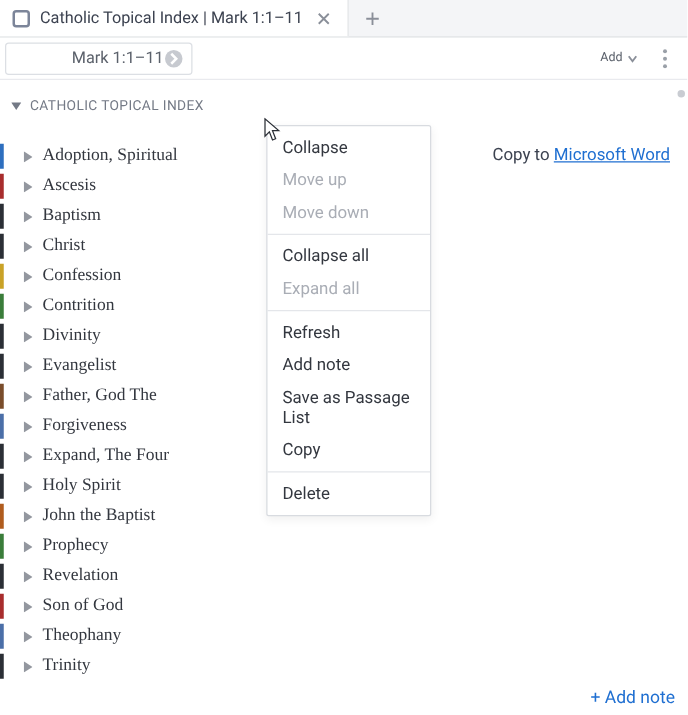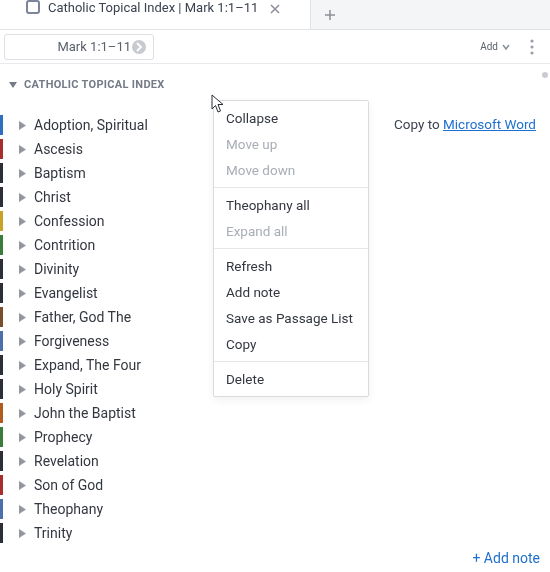--- a/index.html
+++ b/index.html
@@ -12,22 +12,22 @@
     overflow: hidden;
   }
   .titlebar {
     height: 30px;
     background: #f4f5f7;
     border-bottom: 1px solid #e1e3e6;
     display: flex;
     align-items: stretch;
   }
   .tab {
-    display: flex; 
-    padding: 0 26px;
+    display: flex; align-items: center;
+    padding: 0 10px;
     background: #ffffff;
     border-right: 1px solid #e1e3e6;
     gap: 8px;
     min-width: 260px;
   }
   .tab .app-icon {
     width: 14px; height: 14px;
     border: 2px solid #7c8599; border-radius: 3px;
     display: inline-block;
   }
@@ -73,59 +73,60 @@
     position: relative;
     height: calc(572px - 30px - 34px);
     overflow: hidden;
   }
   .section-header {
     display:flex; align-items:center;
     gap:6px;
     padding: 14px 0 4px 8px;
     color:#747a86;
     font-size: 11px;
-    font-weight: 700;
+    font-weight: 400;
     letter-spacing: 0.3px;
     text-transform: uppercase;
   }
   .section-header .caret { width:10px; height:10px; display:flex; align-items:center; justify-content:center;}
   .section-header .caret svg { fill:#747a86; }
 
   .copy-line {
     position:absolute;
     right: 14px;
     top: 52px;
     font-size: 13.5px;
     color:#3c4250;
   }
   .copy-line a { color:#1f6fd1; text-decoration: underline; cursor:pointer;}
 
   .tree {
     padding: 18px 0 4px 18px;
+    font-family: Liberation Serif, serif;
   }
   .tree-item {
     display:flex; align-items:center;
     gap:7px;
     height: 24px;
     color:#33373f;
     font-size: 14px;
     position:relative;
   }
   .tree-item .tri {
     width:9px; height:9px; display:flex; align-items:center; justify-content:center;
   }
   .tree-item .tri svg { fill:#93979f; }
   .tree-item .stripe {
     position:absolute; left:-18px; top:2px; width:3px; height:20px;
   }
 
   .context-menu {
     position:absolute;
     top: 36px; left: 213px;
-    width: 156px;
+    width: 132px;
     background:#ffffff;
     border:1px solid #d8dbe0;
     box-shadow: 0 3px 8px rgba(0,0,0,0.06);
     border-radius: 2px;
     padding: 4px 0;
     z-index: 50;
     font-size: 13.5px;
   }
   .context-menu .mi {
     padding: 5px 12px;
@@ -390,21 +391,21 @@
     <svg width="16" height="20" viewBox="0 0 16 20">
         <path d="M1 1 L1 15 L4.5 11.5 L7 18 L9.5 17 L7 10.5 L12 10.5 Z" fill="#ffffff" stroke="#2b2f36" stroke-width="1"></path>
       </svg>
   </div>
 
   <div class="context-menu">
     <div class="mi">Collapse</div>
     <div class="mi disabled">Move up</div>
     <div class="mi disabled">Move down</div>
     <div class="sep"></div>
-    <div class="mi">Theophany all</div>
+    <div class="mi">Collapse all</div>
     <div class="mi disabled">Expand all</div>
     <div class="sep"></div>
     <div class="mi">Refresh</div>
     <div class="mi">Add note</div>
     <div class="mi">Save as Passage List</div>
     <div class="mi">Copy</div>
     <div class="sep"></div>
     <div class="mi">Delete</div>
   </div>
 

